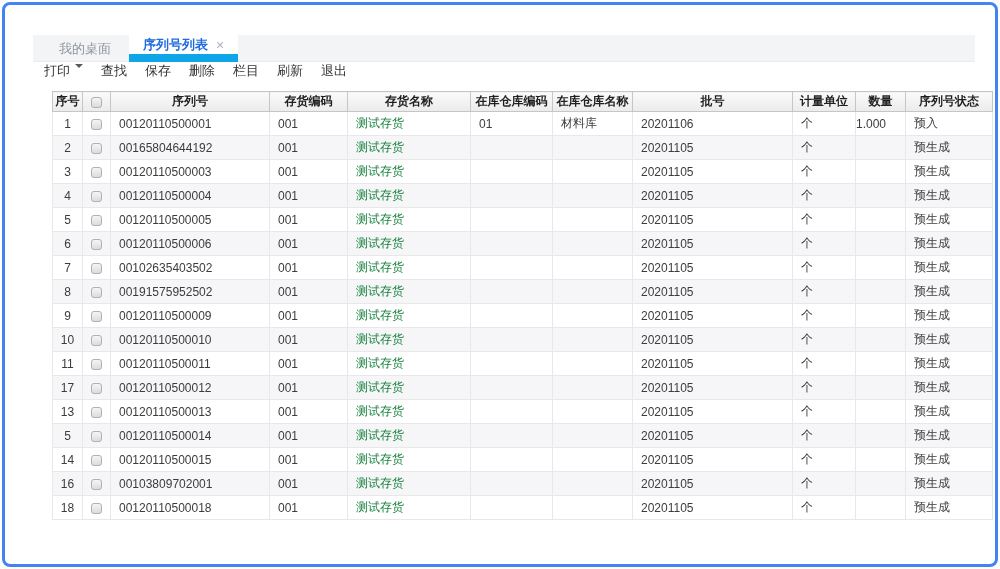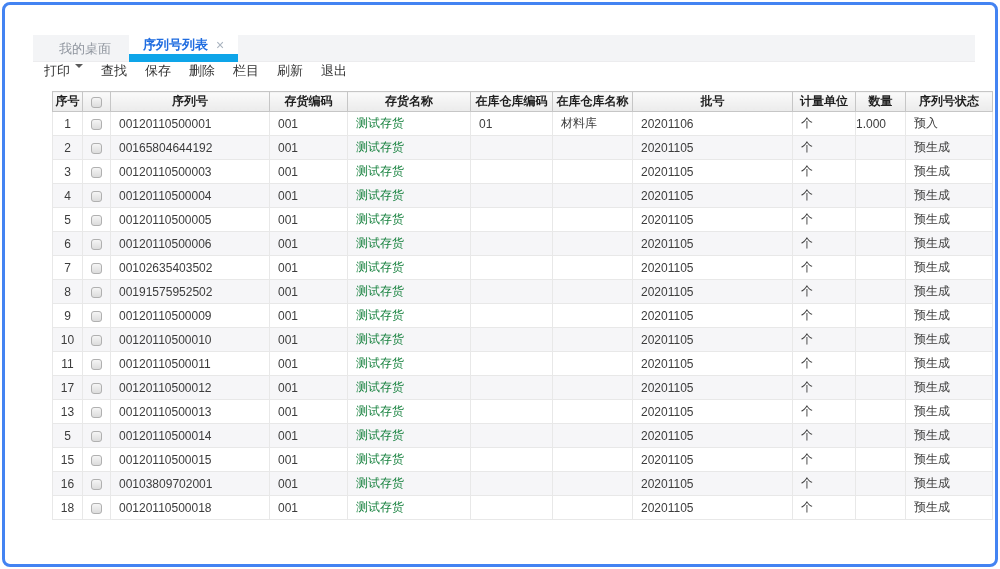--- a/index.html
+++ b/index.html
@@ -286,21 +286,21 @@
               <td class="col-inv_code">001</td>
               <td class="col-inv_name">测试存货</td>
               <td class="col-wh_code"></td>
               <td class="col-wh_name"></td>
               <td class="col-batch">20201105</td>
               <td class="col-unit">个</td>
               <td class="col-qty"></td>
               <td class="col-status">预生成</td>
             </tr>
             <tr>
-              <td class="col-no">15</td>
+              <td class="col-no">14</td>
               <td class="col-check"><span class="checkbox"></span></td>
               <td class="col-serial">00120110500015</td>
               <td class="col-inv_code">001</td>
               <td class="col-inv_name">测试存货</td>
               <td class="col-wh_code"></td>
               <td class="col-wh_name"></td>
               <td class="col-batch">20201105</td>
               <td class="col-unit">个</td>
               <td class="col-qty"></td>
               <td class="col-status">预生成</td>

